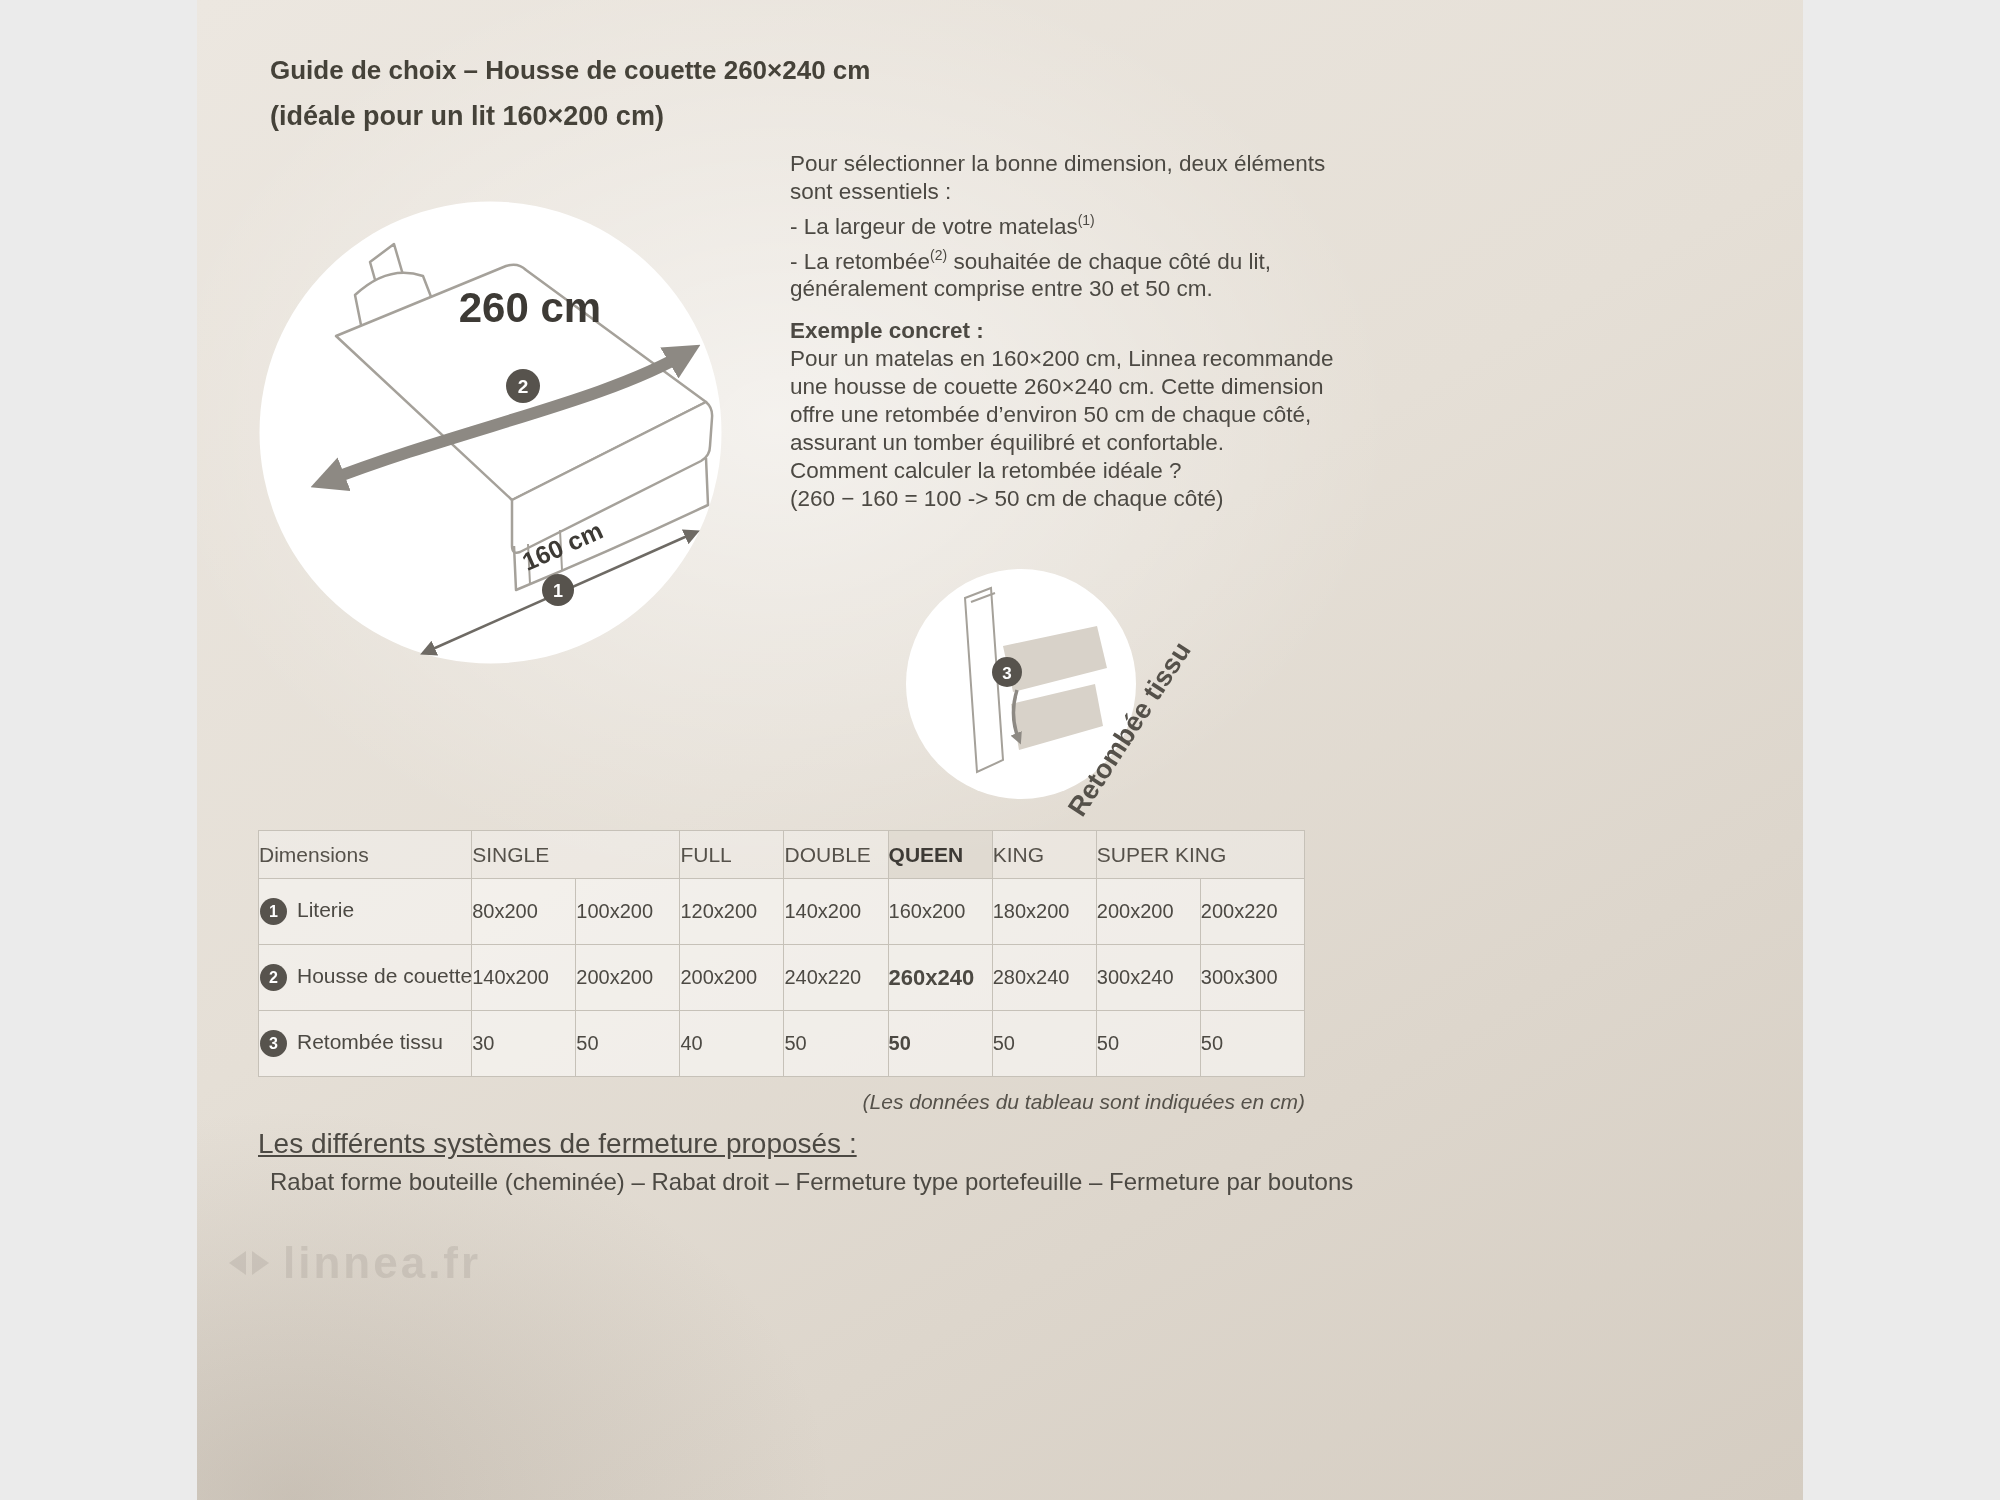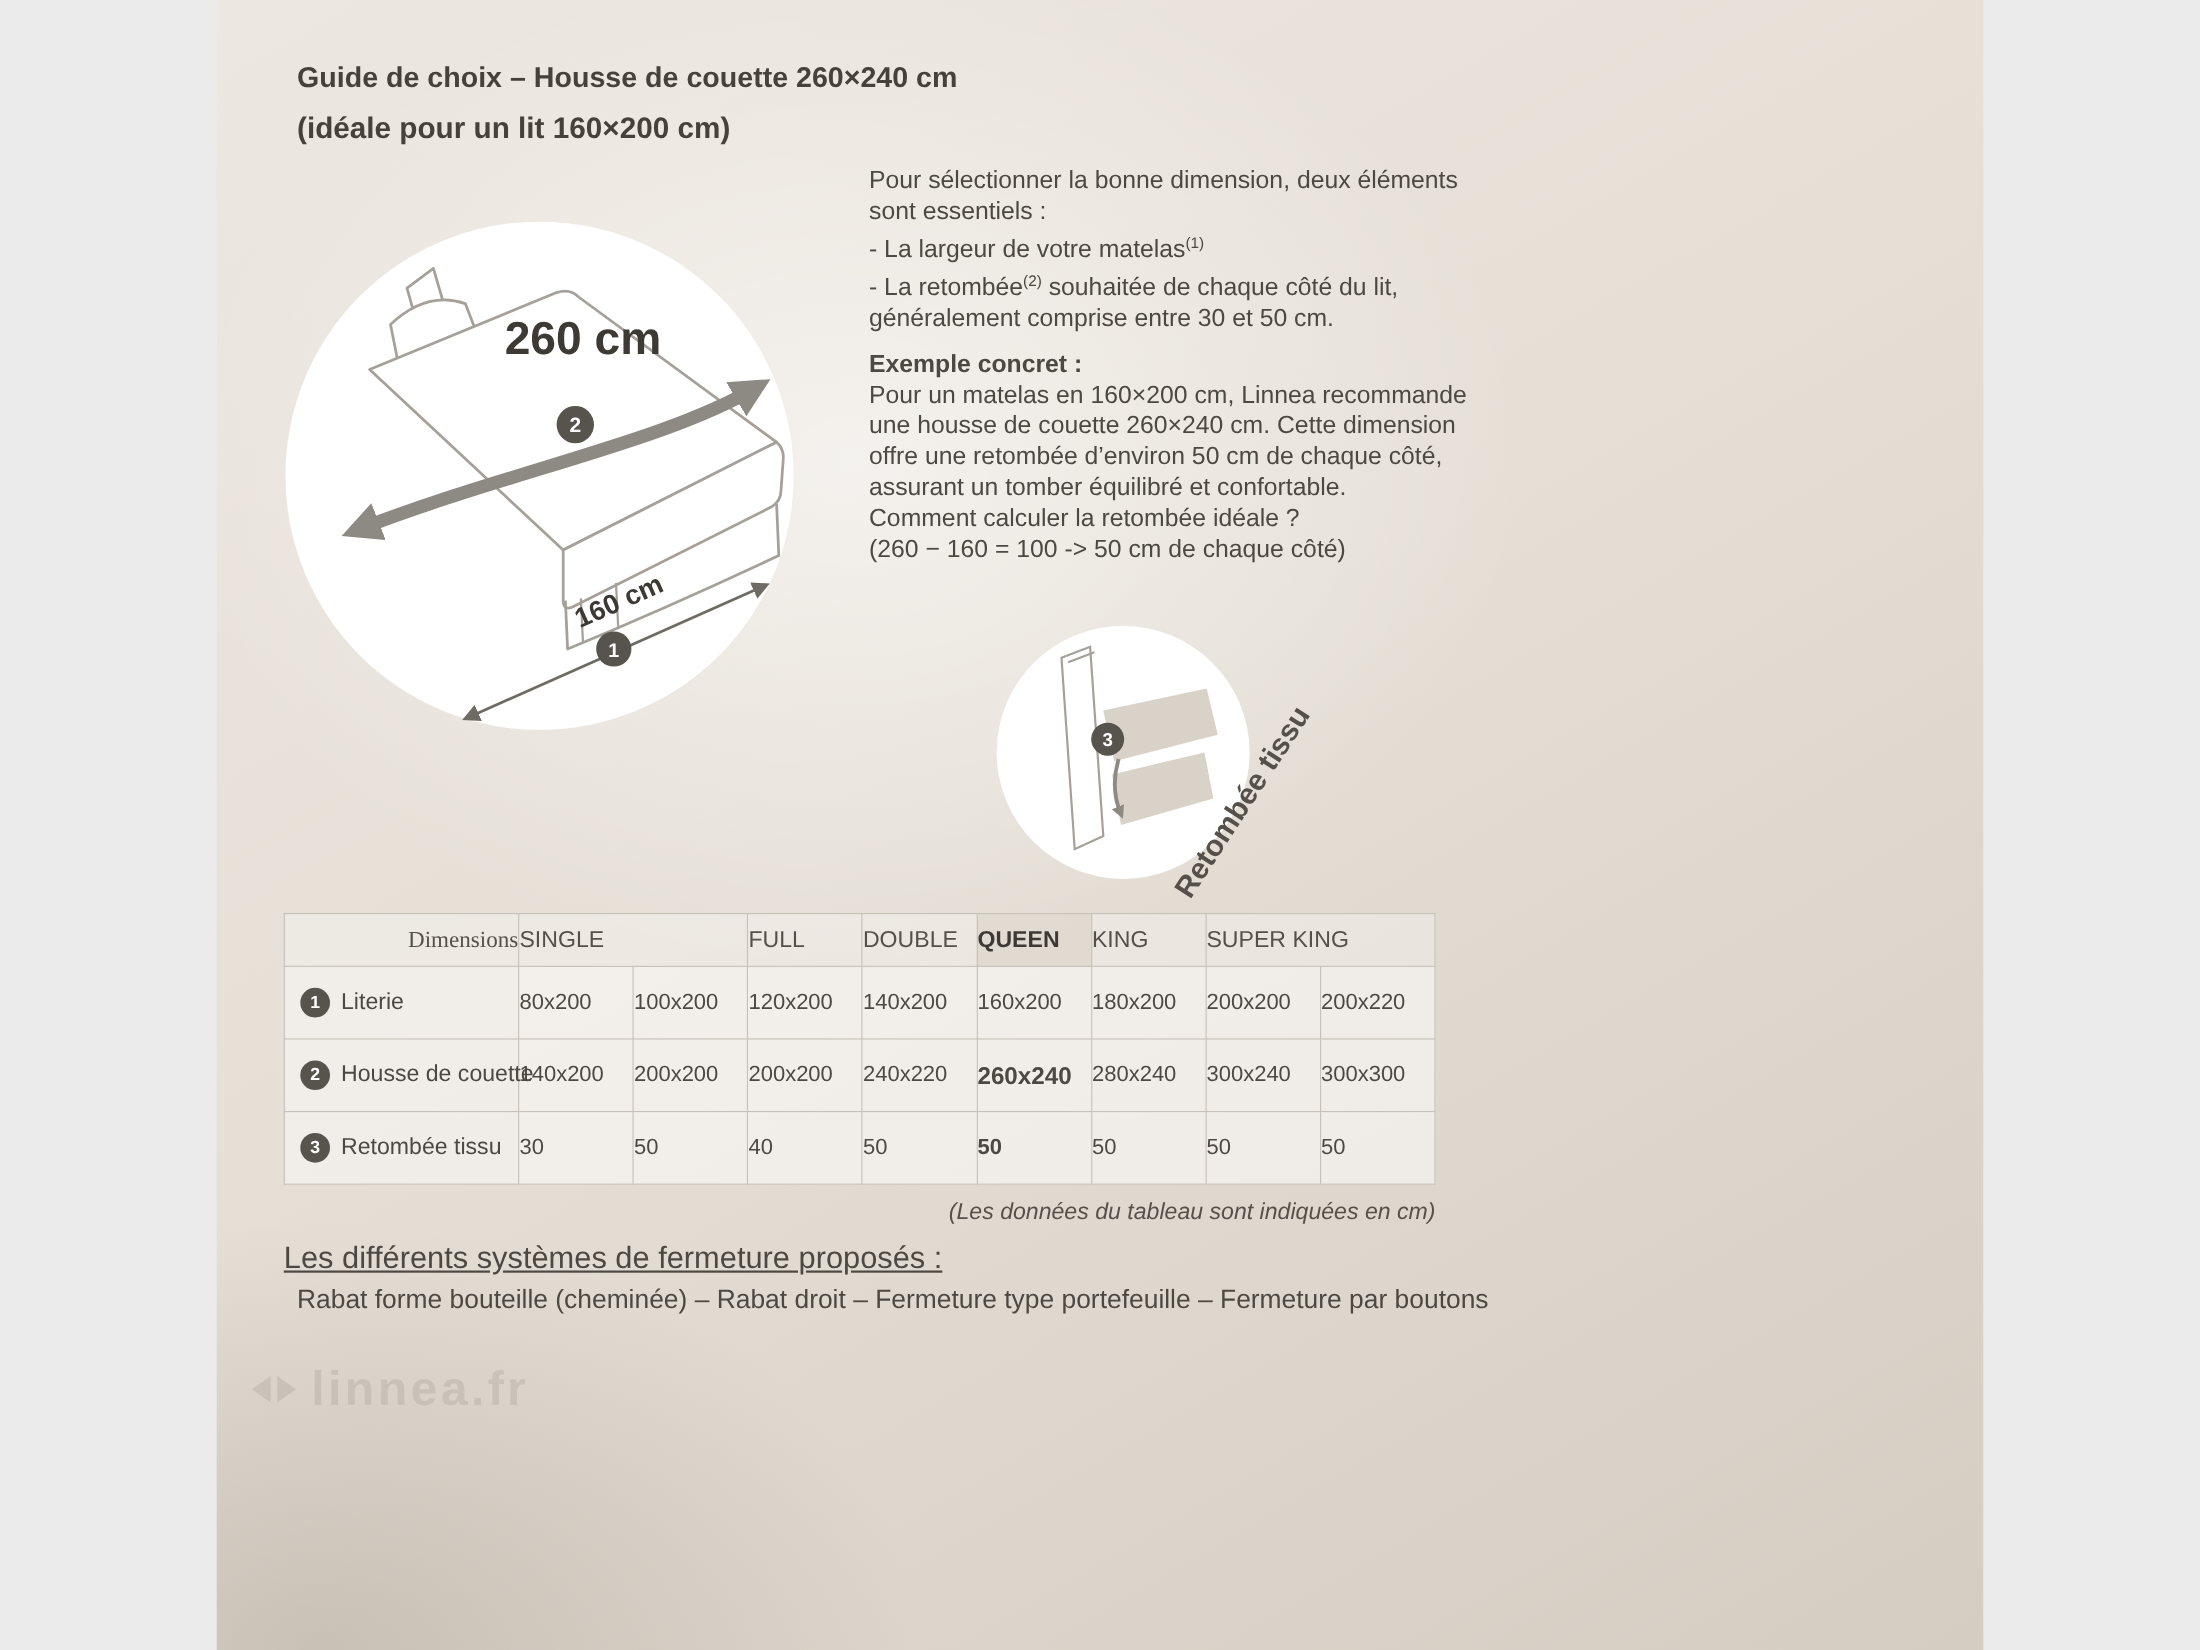--- a/index.html
+++ b/index.html
@@ -36,24 +36,24 @@
 
   .size-table {
     left:61px; top:830px; width:1047px;
     border-collapse:collapse; table-layout:fixed;
   }
   .size-table th, .size-table td { border:1px solid #c6c1b8; text-align:left; }
   .size-table thead th {
     height:48px; background:rgba(255,255,255,0.30);
     font-weight:normal; font-size:21px; color:#55514a;
   }
-  .size-table thead th.first { text-align:right; padding-left:25px;font-family:Liberation Serif, serif; }
+  .size-table thead th.first { text-align:left; padding-left:0; }
   .size-table tbody td { height:66px; background:rgba(255,255,255,0.52); font-size:20px; color:#4c4943; }
   .size-table tbody td.label-cell {
-    text-align:left; padding-left:14px; font-size:21px;
+    text-align:left; padding-left:1px; font-size:21px;
     background:rgba(255,255,255,0.45); white-space:nowrap;
   }
   .size-table thead th.hl { font-weight:bold; color:#3d3a35; background:rgba(222,216,207,0.55); }
   td.hl-1 { background:#b5ada2; color:#ffffff; }
   td.hl-2 { background:#a39a8e; color:#ffffff; font-weight:bold; font-size:22px !important; }
   td.hl-3 { background:#aca397; color:#ffffff; font-weight:bold; }
 
   .badge {
     display:inline-flex; width:27px; height:27px; border-radius:50%;
     background:#57534d; color:#fff; font-size:16px; font-weight:bold;

